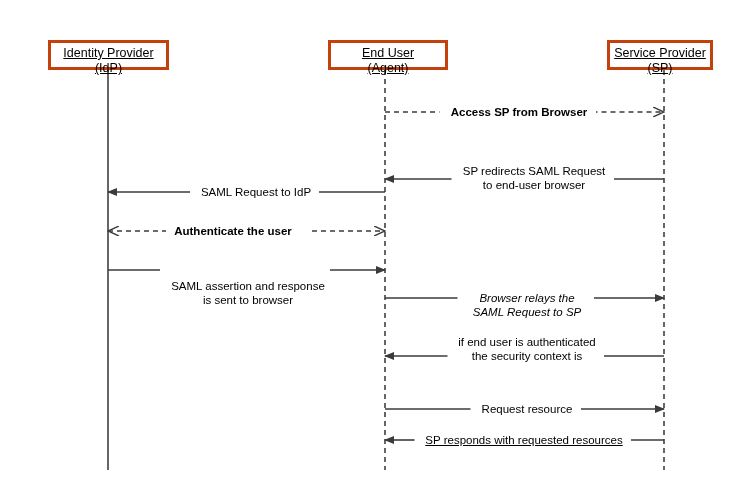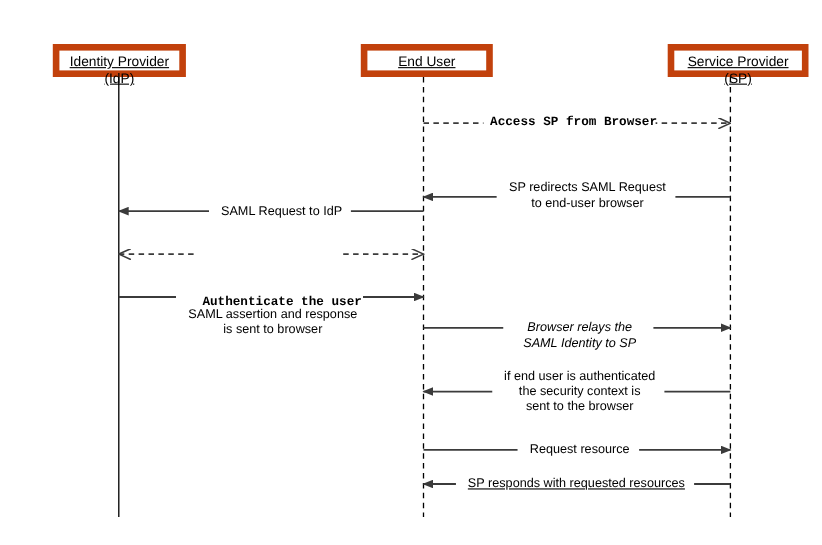--- a/index.html
+++ b/index.html
@@ -23,21 +23,21 @@
     position: absolute;
     top: 0;
     left: 0;
     width: 747px;
     height: 495px;
   }
   
   .participant {
     position: absolute;
     box-sizing: border-box;
-    border: 6px solid #c2410c;
+    border: 3px solid #c2410c;
     background: #ffffff;
     text-align: center;
     font-size: 12.5px;
     line-height: 15px;
     color: #000000;
     padding-top: 3px;
     z-index: 5;
   }
   .participant .pline {
     display: block;
@@ -51,21 +51,20 @@
     font-size: 11.5px;
     line-height: 14px;
     color: #000000;
     background: #ffffff;
     white-space: nowrap;
     z-index: 4;
     padding: 0 3px;
   }
   .msg-label.bold {
     font-weight: bold;
-    font-family: Liberation Mono, monospace;
   }
   .msg-label .mline {
     display: block;
   }
 </style>
 </head>
 <body>
 
 <div id="diagram-root">
 
@@ -111,53 +110,53 @@
       </g>
   </svg>
 
   <div id="participants-host">
       <div class="participant" style="left: 48px; top: 40px; width: 121px; height: 30px;">
         <span class="pline">Identity  Provider</span>
         <span class="pline">(IdP)</span>
       </div>
       <div class="participant" style="left: 328px; top: 40px; width: 120px; height: 30px;">
         <span class="pline">End User</span>
+        <span class="pline">(Agent)</span>
       </div>
-      <div class="participant" style="left: 607px; top: 40px; width: 128px; height: 30px;">
+      <div class="participant" style="left: 607px; top: 40px; width: 106px; height: 30px;">
         <span class="pline">Service  Provider</span>
         <span class="pline">(SP)</span>
       </div>
     </div>
 
   <div id="labels-host">
       <div class="msg-label bold" style="left: 442.5px; width: 147px; top: 105px;">
         <span class="mline">Access SP from Browser</span>
       </div>
       <div class="msg-label" style="left: 454.5px; width: 153px; top: 164px;">
         <span class="mline">SP redirects SAML Request</span>
         <span class="mline">to end-user browser</span>
       </div>
       <div class="msg-label" style="left: 193px; width: 120px; top: 185px;">
         <span class="mline">SAML Request to IdP</span>
       </div>
-      <div class="msg-label bold" style="left: 181px; width: 128px; top: 224px; margin-top: 44px;">
+      <div class="msg-label bold" style="left: 166px; width: 128px; top: 224px;">
         <span class="mline">Authenticate the user</span>
       </div>
       <div class="msg-label" style="left: 163px; width: 164px; top: 279px;">
         <span class="mline">SAML assertion and response</span>
         <span class="mline">is sent to browser</span>
       </div>
       <div class="msg-label" style="left: 460.5px; width: 127px; top: 291px; font-style: italic;">
         <span class="mline">Browser relays the</span>
-        <span class="mline">SAML Identity to SP</span>
+        <span class="mline">SAML Request to SP</span>
       </div>
       <div class="msg-label" style="left: 450.5px; width: 147px; top: 335px;">
         <span class="mline">if end user is authenticated</span>
         <span class="mline">the security context is</span>
-        <span class="mline">sent to the browser</span>
       </div>
       <div class="msg-label" style="left: 473.5px; width: 101px; top: 402px;">
         <span class="mline">Request resource</span>
       </div>
       <div class="msg-label" style="left: 417.5px; width: 207px; top: 433px; text-decoration: underline;">
         <span class="mline">SP responds with requested resources</span>
       </div>
     </div>
 
 </div>

